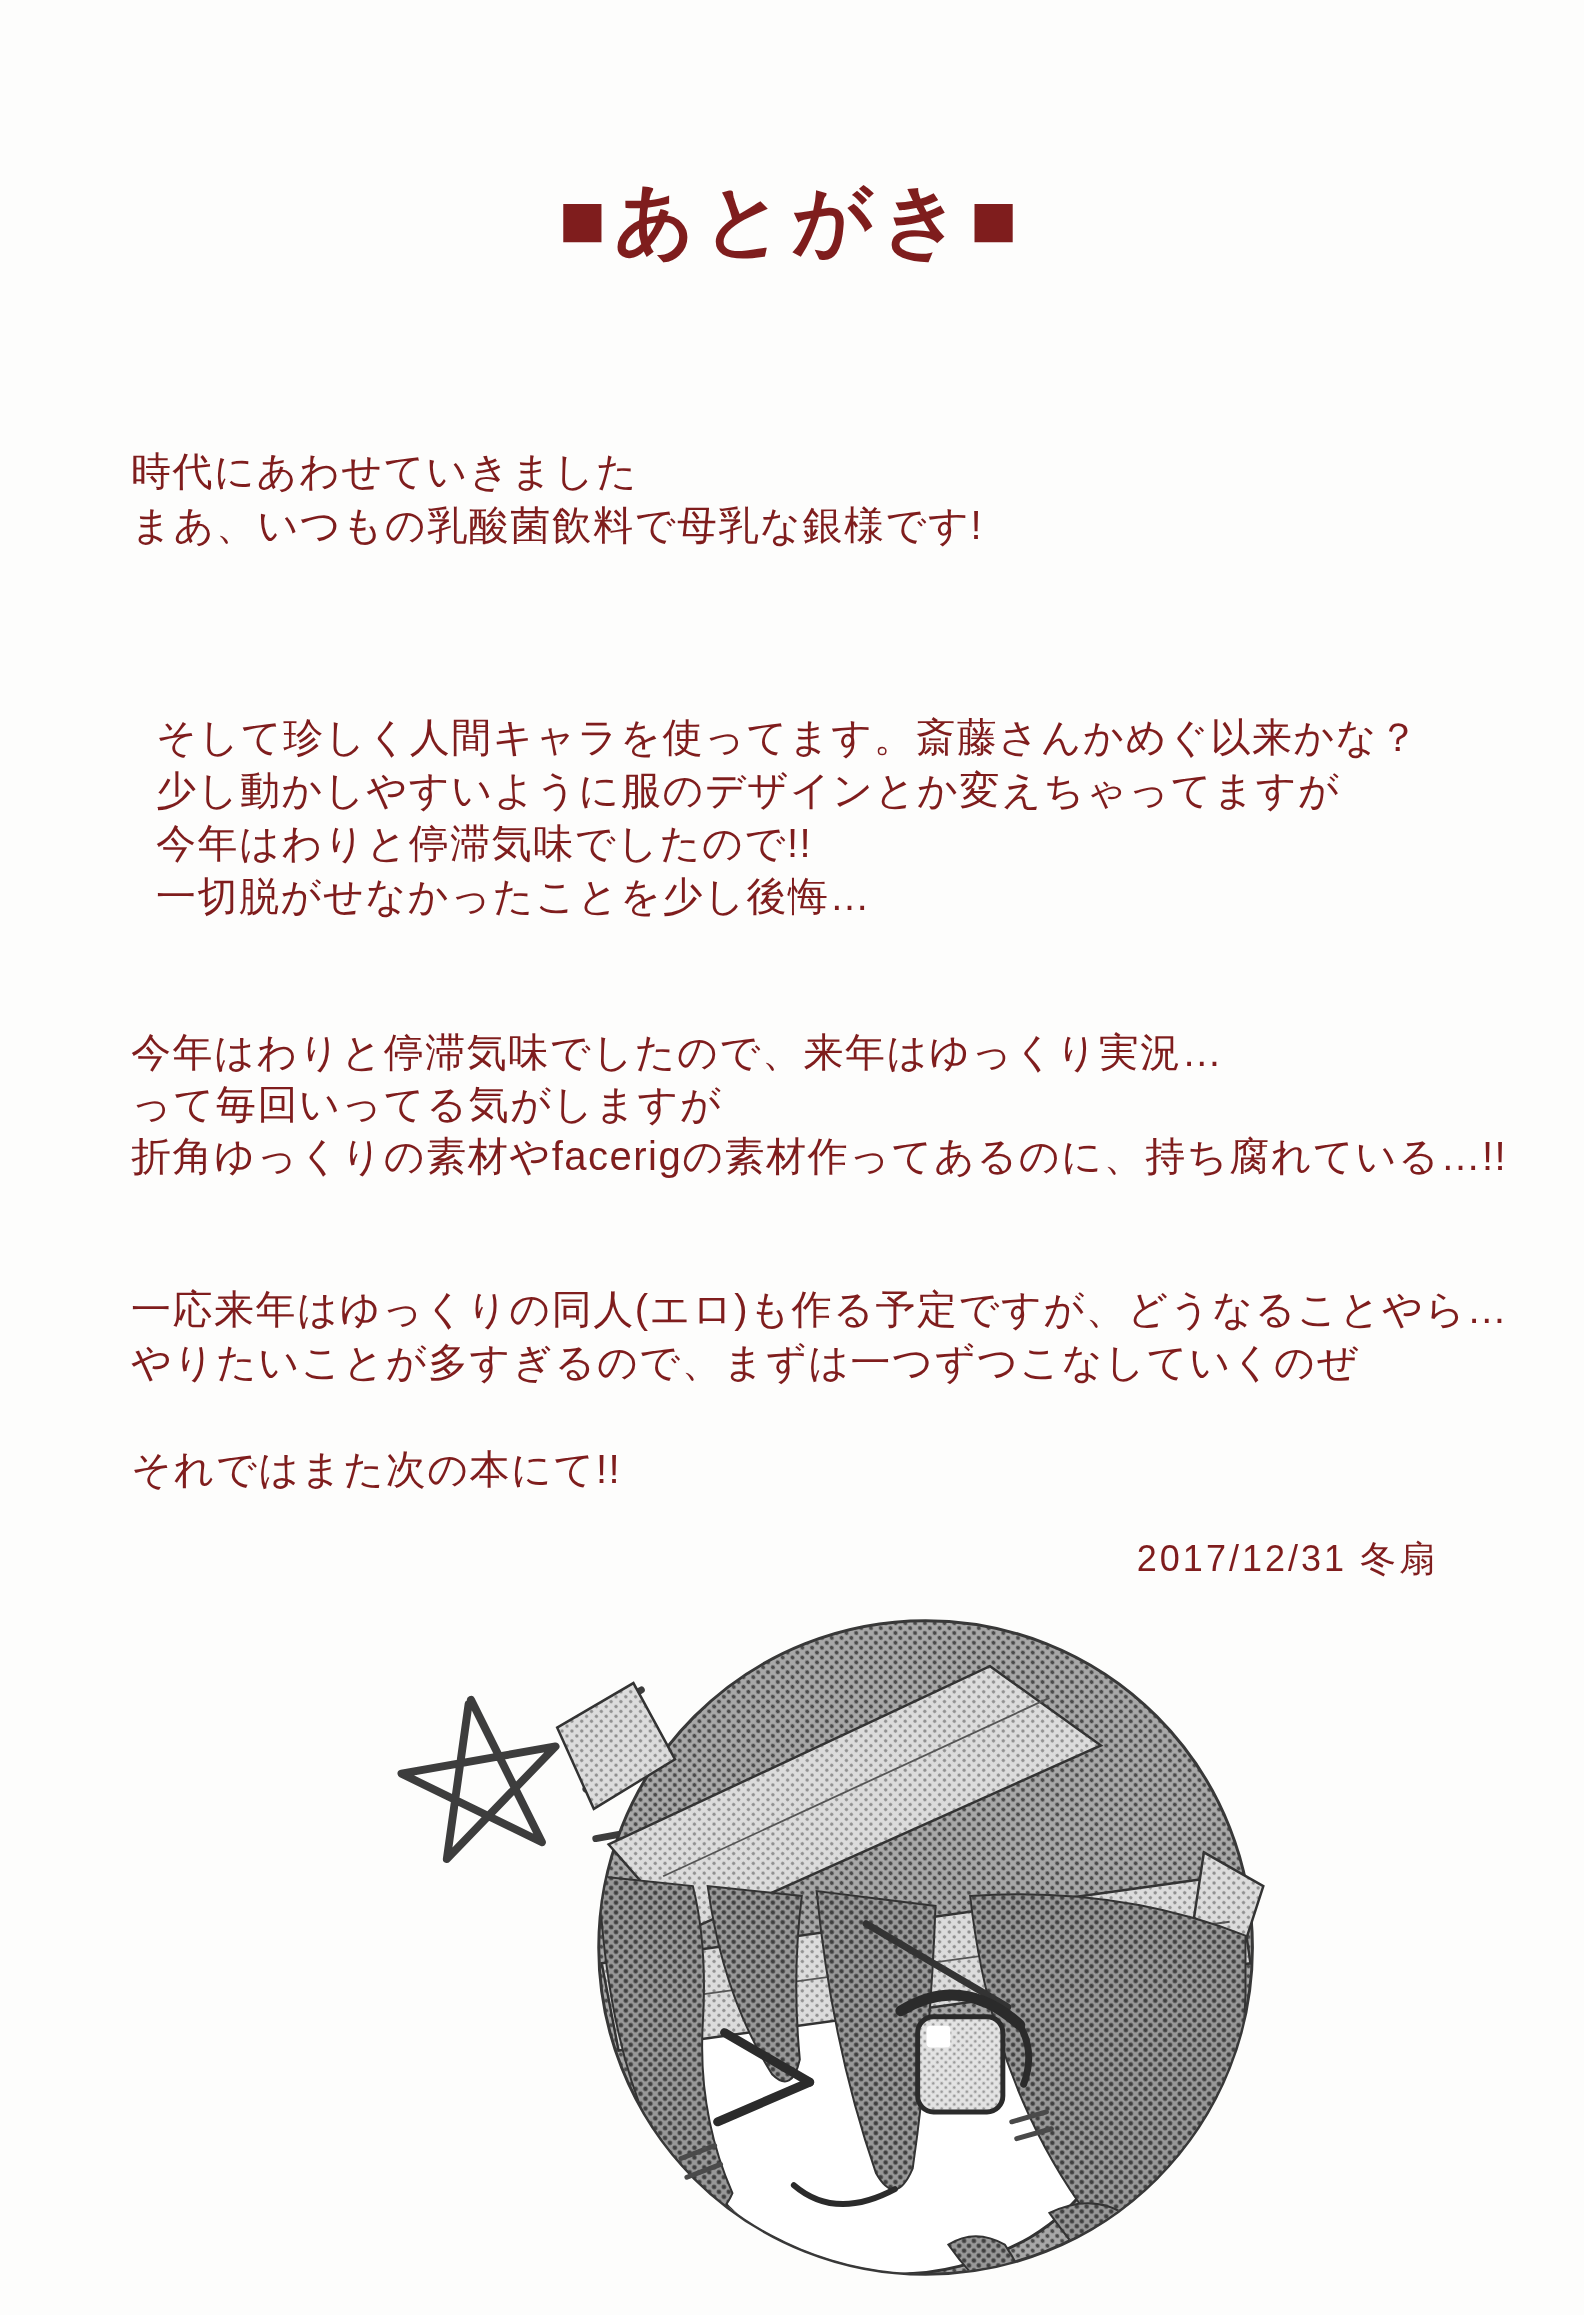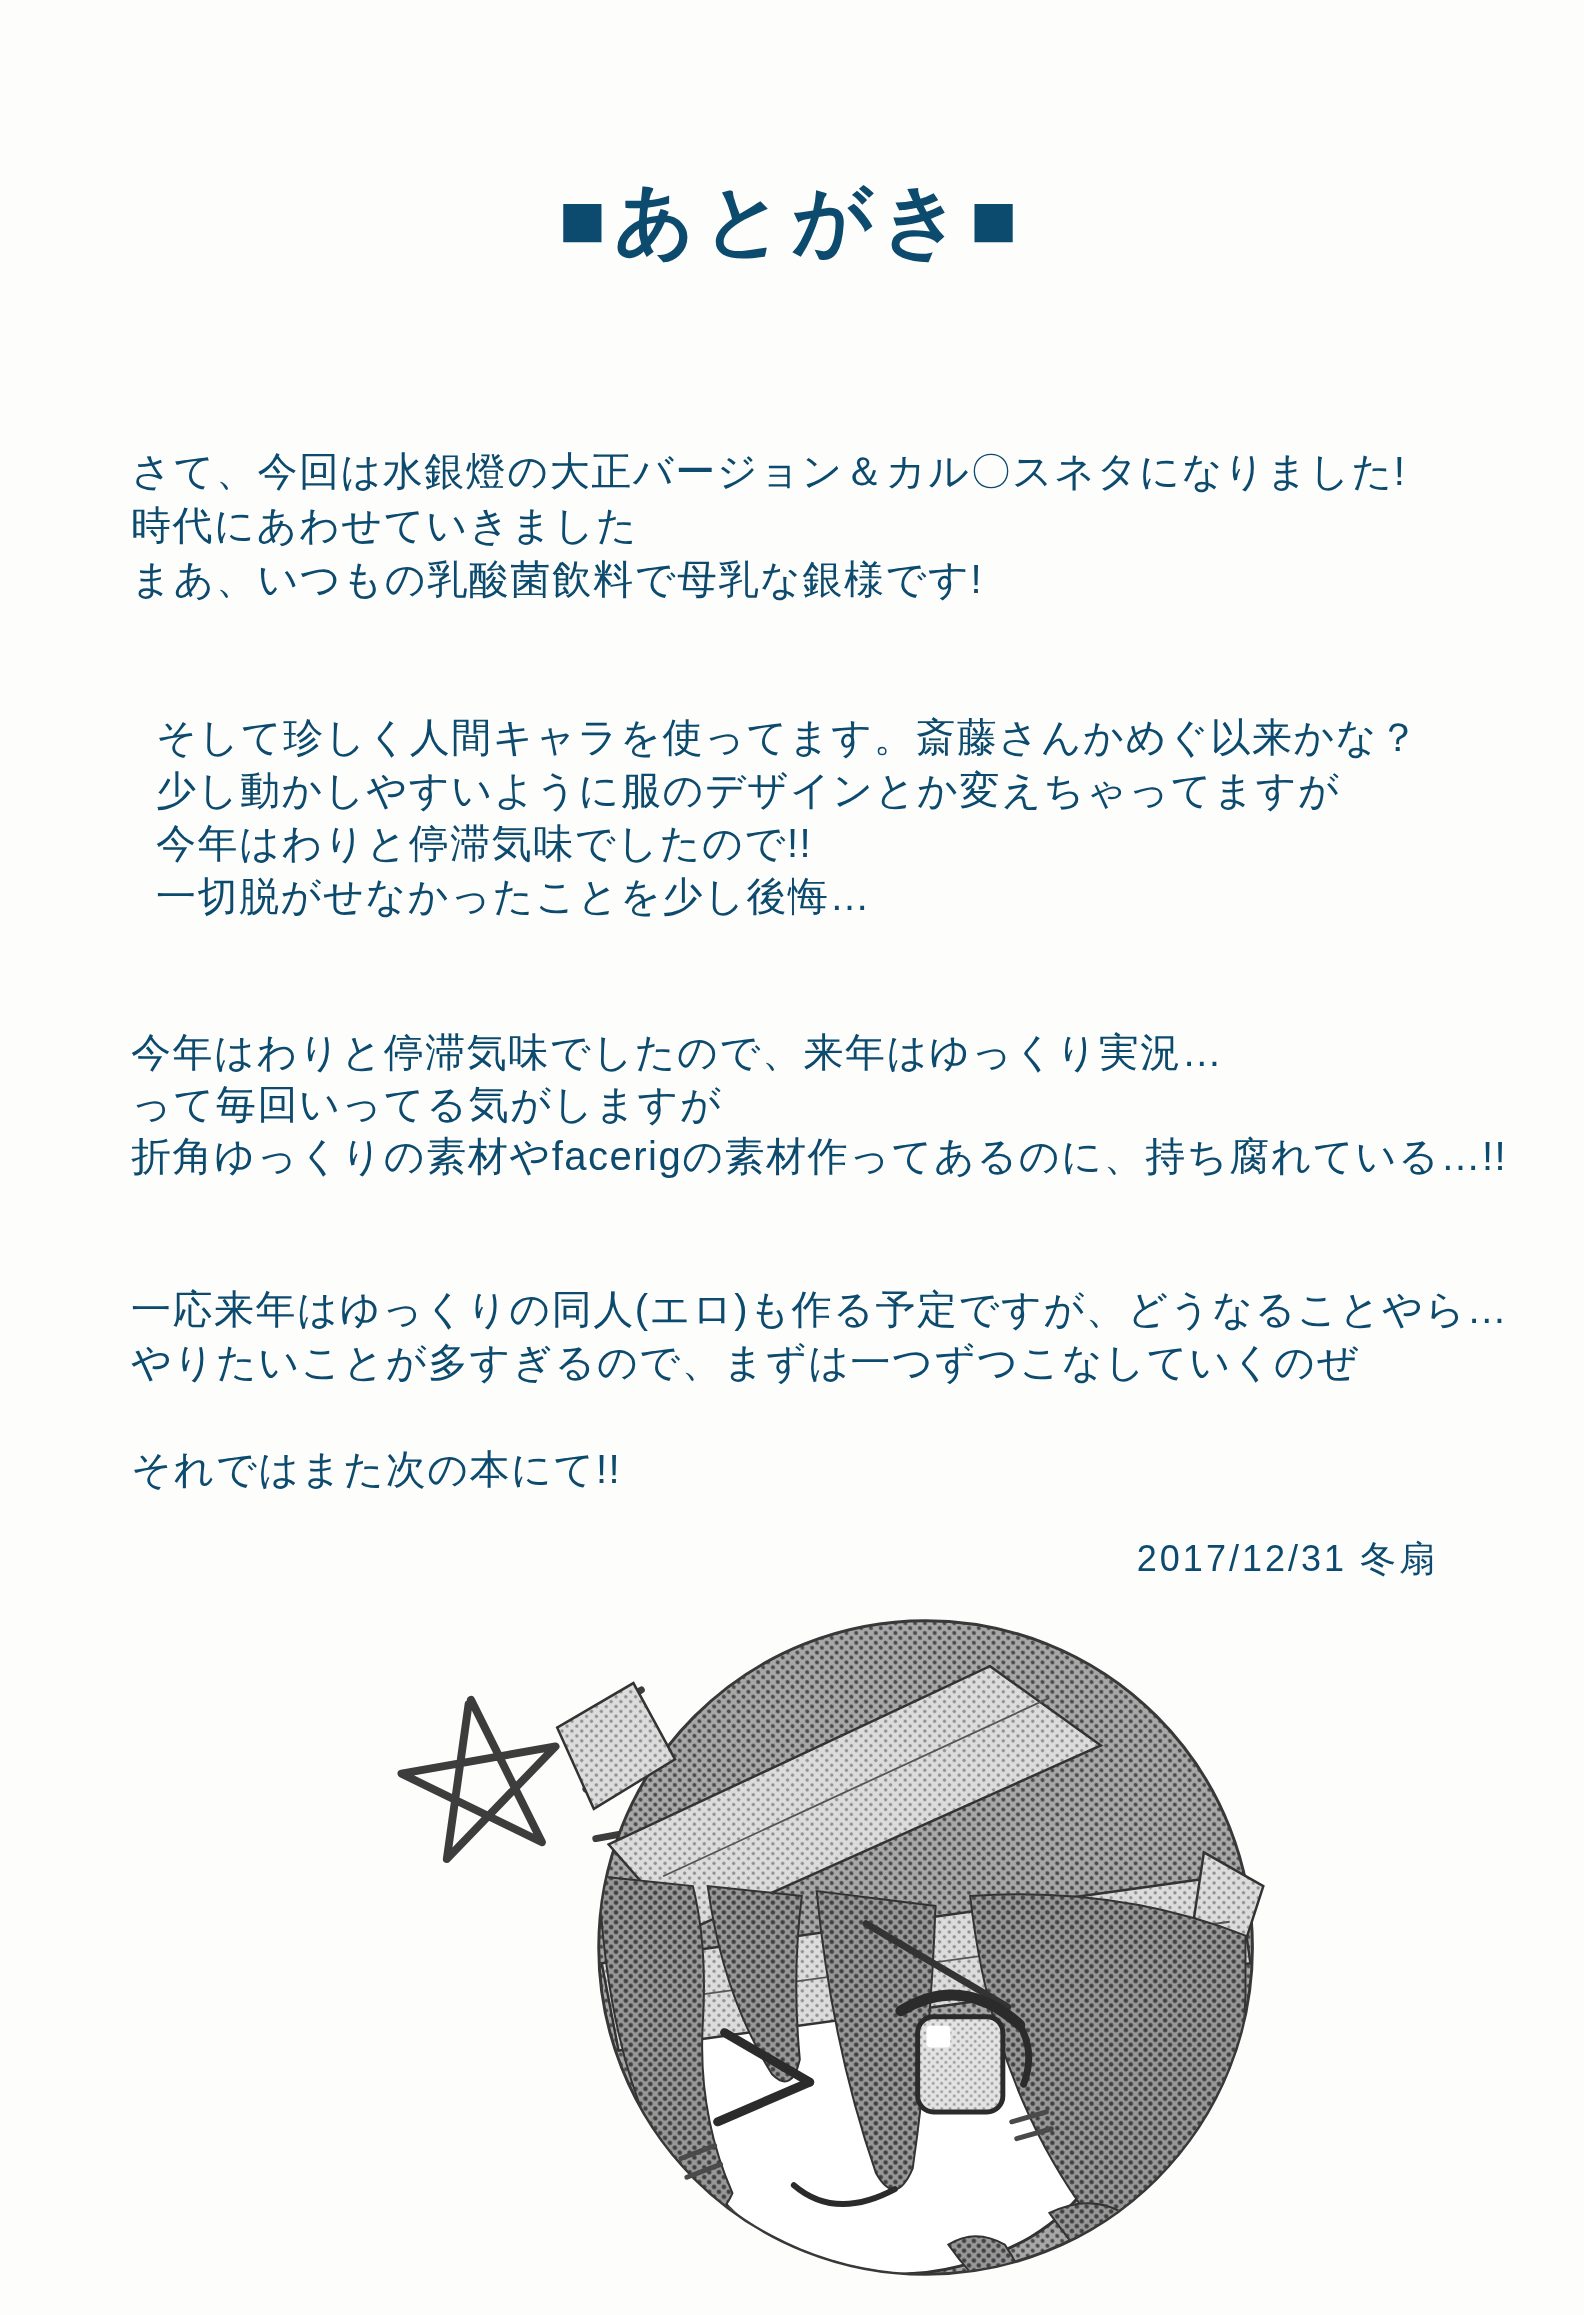--- a/index.html
+++ b/index.html
@@ -1,20 +1,20 @@
 <!DOCTYPE html>
 <html><head>
 <meta charset="utf-8">
 <style>
   html,body { margin:0; padding:0; background:#e9e9e9; }
   .page {
     position:relative; width:1584px; height:2316px;
     background:#fdfdfc; overflow:hidden;
     font-family:"Liberation Sans", sans-serif;
-    color:#0c4a6e;
+    color:#7f1d1d;
   }
   .title {
     position:absolute; top:115px; left:0; width:100%;
     text-align:center; font-size:79px; font-weight:700;
     letter-spacing:8px; white-space:nowrap;
   }
   .para {
     position:absolute; left:131px; font-size:40px;
     letter-spacing:1.5px; white-space:nowrap; font-weight:500;
   }
@@ -34,21 +34,20 @@
 </style>
 </head>
 <body>
 
 <div class="page">
 
   <h1 class="title">■あとがき■</h1>
 
 
   <div class="para p1">
-    <span class="line">さて、今回は水銀燈の大正バージョン＆カル〇スネタになりました!</span>
     <span class="line">時代にあわせていきました</span>
     <span class="line">まあ、いつもの乳酸菌飲料で母乳な銀様です!</span>
   </div>
 
   <div class="para p2">
     <span class="line">そして珍しく人間キャラを使ってます。斎藤さんかめぐ以来かな？</span>
     <span class="line">少し動かしやすいように服のデザインとか変えちゃってますが</span>
     <span class="line">今年はわりと停滞気味でしたので!!</span>
     <span class="line">一切脱がせなかったことを少し後悔…</span>
   </div>

